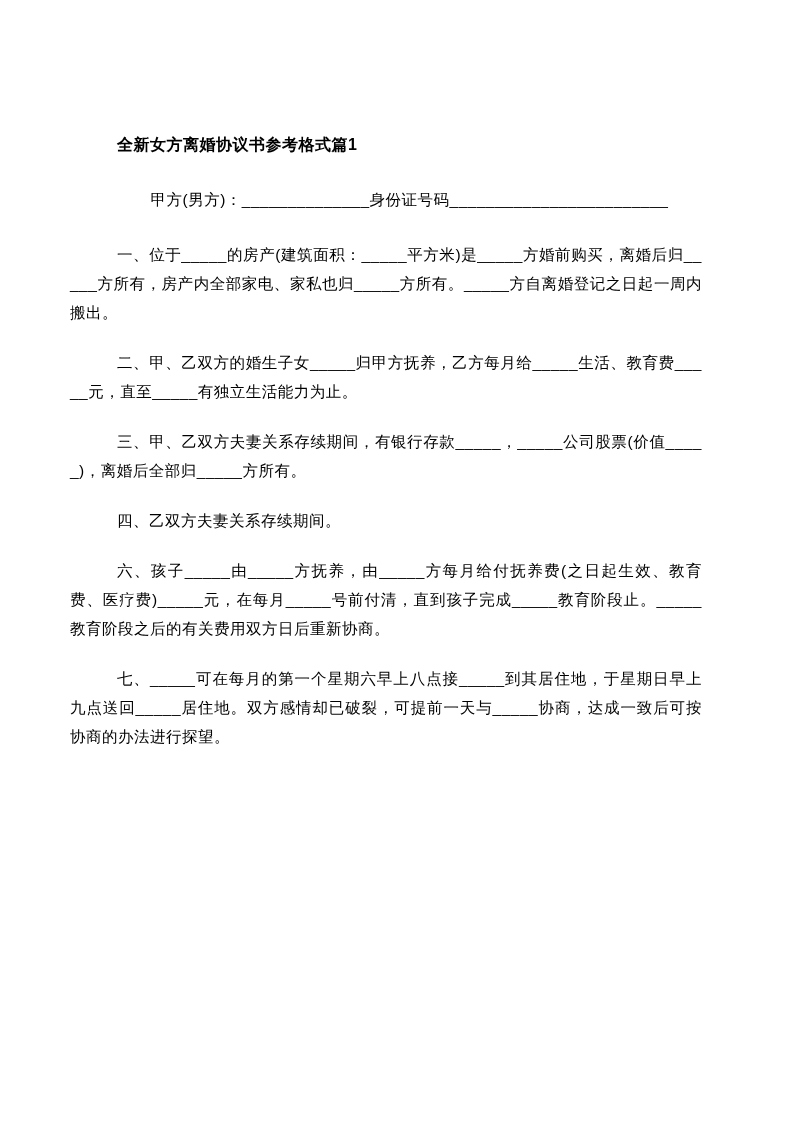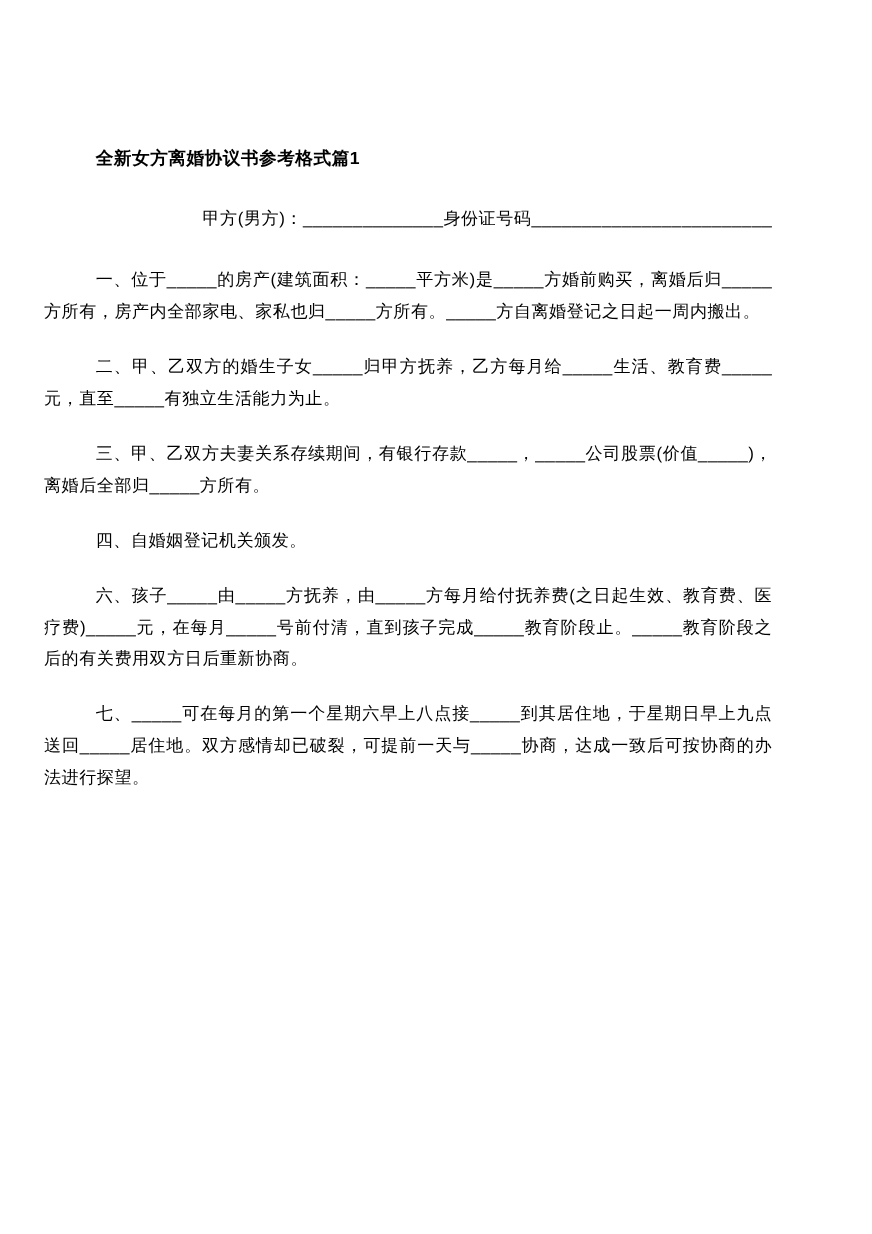--- a/index.html
+++ b/index.html
@@ -11,21 +11,21 @@
     width: 793px;
     height: 1122px;
     font-family: "Liberation Sans", sans-serif;
     color: #000000;
     overflow: hidden;
   }
   .page {
     box-sizing: border-box;
     width: 793px;
     height: 1122px;
-    padding: 130px 91px 40px 40px;
+    padding: 130px 91px 40px 70px;
     background: #ffffff;
   }
   .title {
     font-size: 16px;
     font-weight: bold;
     line-height: 29px;
     margin: 0 0 26px 0;
     text-indent: 47px;
     letter-spacing: 0.5px;
   }
@@ -33,38 +33,38 @@
     font-size: 15.5px;
     line-height: 29px;
     margin: 0 0 21px 0;
     text-indent: 47px;
     text-align: justify;
     word-break: break-all;
     letter-spacing: 0.5px;
   }
   p.party {
     margin-bottom: 26px;
-    text-align: right;
+    text-align: center;
   }
 </style>
 </head>
 <body>
 
 <div class="page">
   <h1 class="title">全新女方离婚协议书参考格式篇1</h1>
 
   <p class="para party">甲方(男方)：______________身份证号码________________________</p>
 
 
 
   <p class="para">一、位于_____的房产(建筑面积：_____平方米)是_____方婚前购买，离婚后归_____方所有，房产内全部家电、家私也归_____方所有。_____方自离婚登记之日起一周内搬出。</p>
 
   <p class="para">二、甲、乙双方的婚生子女_____归甲方抚养，乙方每月给_____生活、教育费_____元，直至_____有独立生活能力为止。</p>
 
   <p class="para">三、甲、乙双方夫妻关系存续期间，有银行存款_____，_____公司股票(价值_____)，离婚后全部归_____方所有。</p>
 
-  <p class="para">四、自婚姻登记机关颁发。</p>
+  <p class="para">四、乙双方夫妻关系存续期间。</p>
 
 
   <p class="para">六、孩子_____由_____方抚养，由_____方每月给付抚养费(之日起生效、教育费、医疗费)_____元，在每月_____号前付清，直到孩子完成_____教育阶段止。_____教育阶段之后的有关费用双方日后重新协商。</p>
 
   <p class="para">七、_____可在每月的第一个星期六早上八点接_____到其居住地，于星期日早上九点送回_____居住地。双方感情却已破裂，可提前一天与_____协商，达成一致后可按协商的办法进行探望。</p>
 </div>
 
 </body></html>

